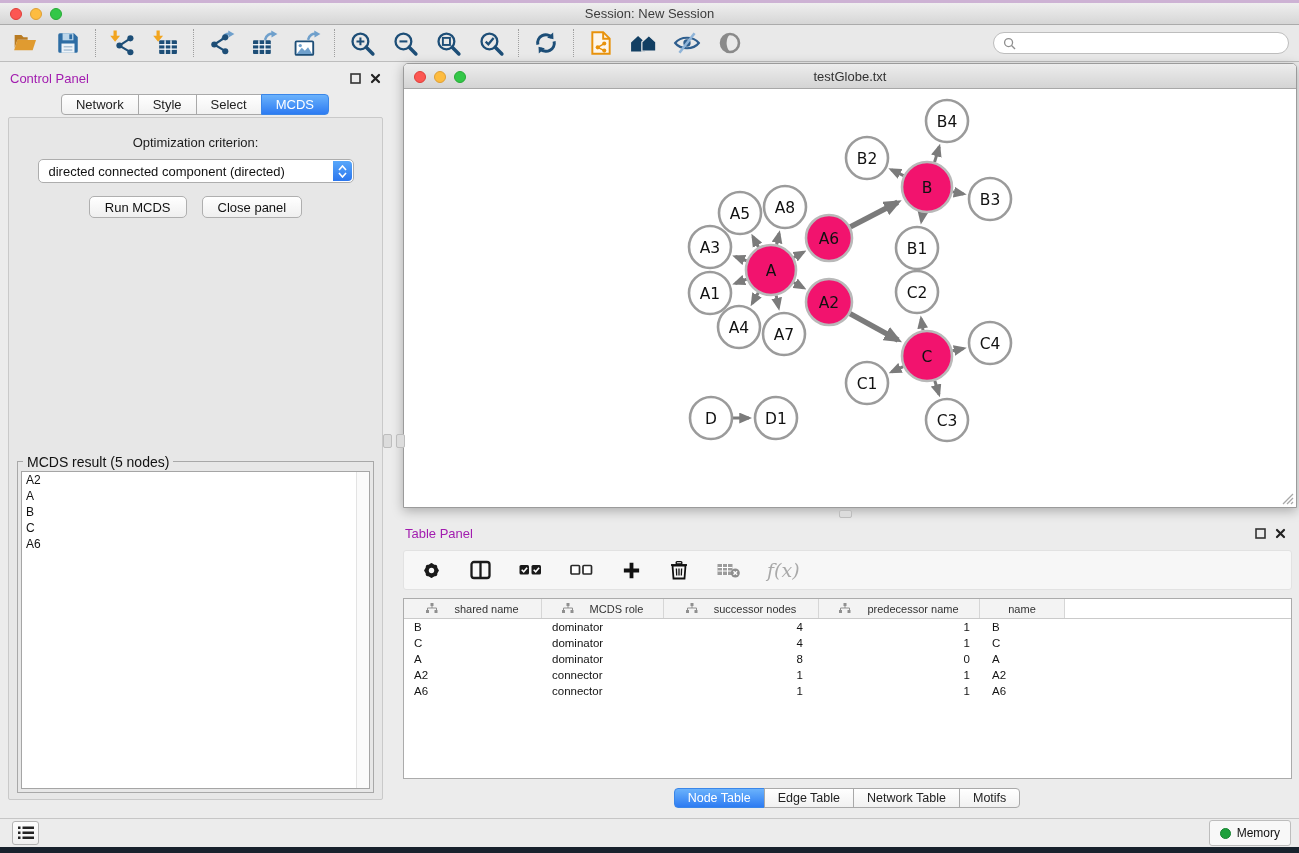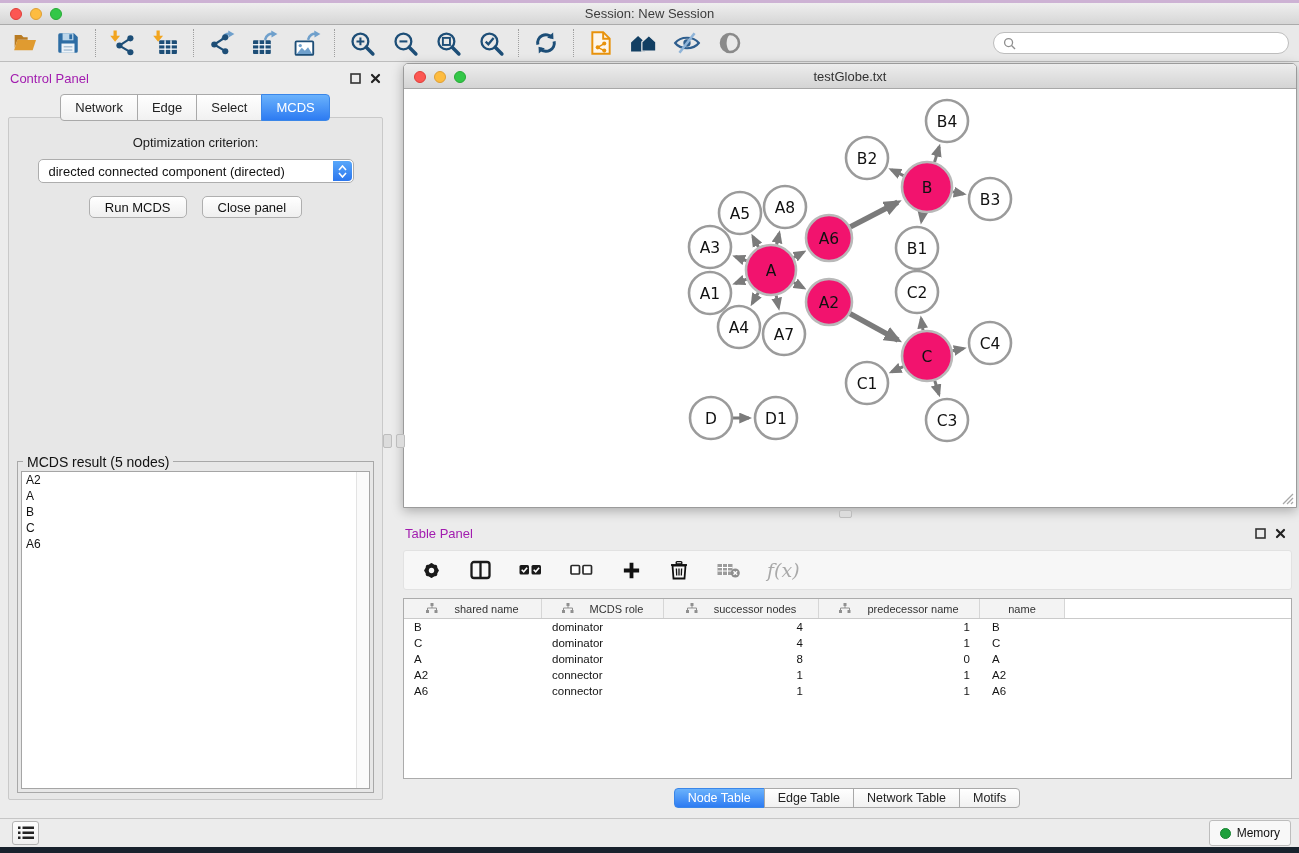--- a/index.html
+++ b/index.html
@@ -30,21 +30,21 @@
   .search input { border:none; outline:none; flex:1; font-size:12px; background:transparent; font-family:"Liberation Sans",sans-serif; }
 
   .main { position:absolute; top:59px; left:0; width:1299px; height:756px; }
 
   
   .control-panel { position:absolute; left:0; top:0; width:391px; height:100%; }
   .cp-header { height:24px; display:flex; align-items:center; padding:8px 10px 0 10px; }
   .panel-title { font-size:13px; color:#a21caf; }
   .panel-winbtns { margin-left:auto; display:flex; gap:9px; align-items:center; }
   .cp-tabs { display:flex; justify-content:center; margin-top:8px; position:relative; z-index:2; }
-  .tab { height:27px; padding:4px 14px; font-size:13px; color:#222; background:linear-gradient(#FFFFFF,#F1F1F1);
+  .tab { height:21px; padding:4px 14px; font-size:13px; color:#222; background:linear-gradient(#FFFFFF,#F1F1F1);
          border:1px solid #A9A9A9; margin-left:-1px; display:flex; align-items:center; }
   .tab:first-child { border-radius:4px 0 0 4px; }
   .tab:last-child  { border-radius:0 4px 4px 0; }
   .tab.selected { background:linear-gradient(#6AB2FC,#2D7BF2); color:#fff; border-color:#3A86E8; }
   .cp-body { position:absolute; top:55px; left:8px; right:8px; bottom:18px; background:#E7E7E7; border:1px solid #C9C9C9; border-radius:2px; }
   .opt-label { text-align:center; margin-top:17px; font-size:13px; color:#1c1c1c; }
   .select-box { width:316px; height:24px; margin:9px auto 0 auto; background:#fff; border:1px solid #ADADAD; border-radius:5px;
                 position:relative; display:flex; align-items:center; padding-left:10px; font-size:13px; color:#111; }
   .select-stepper { position:absolute; right:1px; top:1px; bottom:1px; width:19px; border-radius:0 4px 4px 0;
                     background:linear-gradient(#58A7FA,#2C77EE); display:flex; flex-direction:column; align-items:center; justify-content:center; }
@@ -300,21 +300,21 @@
           </span>
           <span>
             <svg width="11" height="11" viewBox="0 0 11 11">
                 <path d="M2 2 L9 9 M9 2 L2 9" stroke="#222" stroke-width="2.2" stroke-linecap="round"></path>
               </svg>
           </span>
         </span>
       </div>
       <div class="cp-tabs">
           <div class="tab">Network</div>
-          <div class="tab">Edge</div>
+          <div class="tab">Style</div>
           <div class="tab">Select</div>
           <div class="tab selected">MCDS</div>
         </div>
       <div class="cp-body">
         <div class="opt-label">Optimization criterion:</div>
         <div class="select-box">
           <span>directed connected component (directed)</span>
           <span class="select-stepper">
             <svg width="9" height="6" viewBox="0 0 9 6">
                 <path d="M1 5 L4.5 1 L8 5" fill="none" stroke="#fff" stroke-width="1.6"></path>

